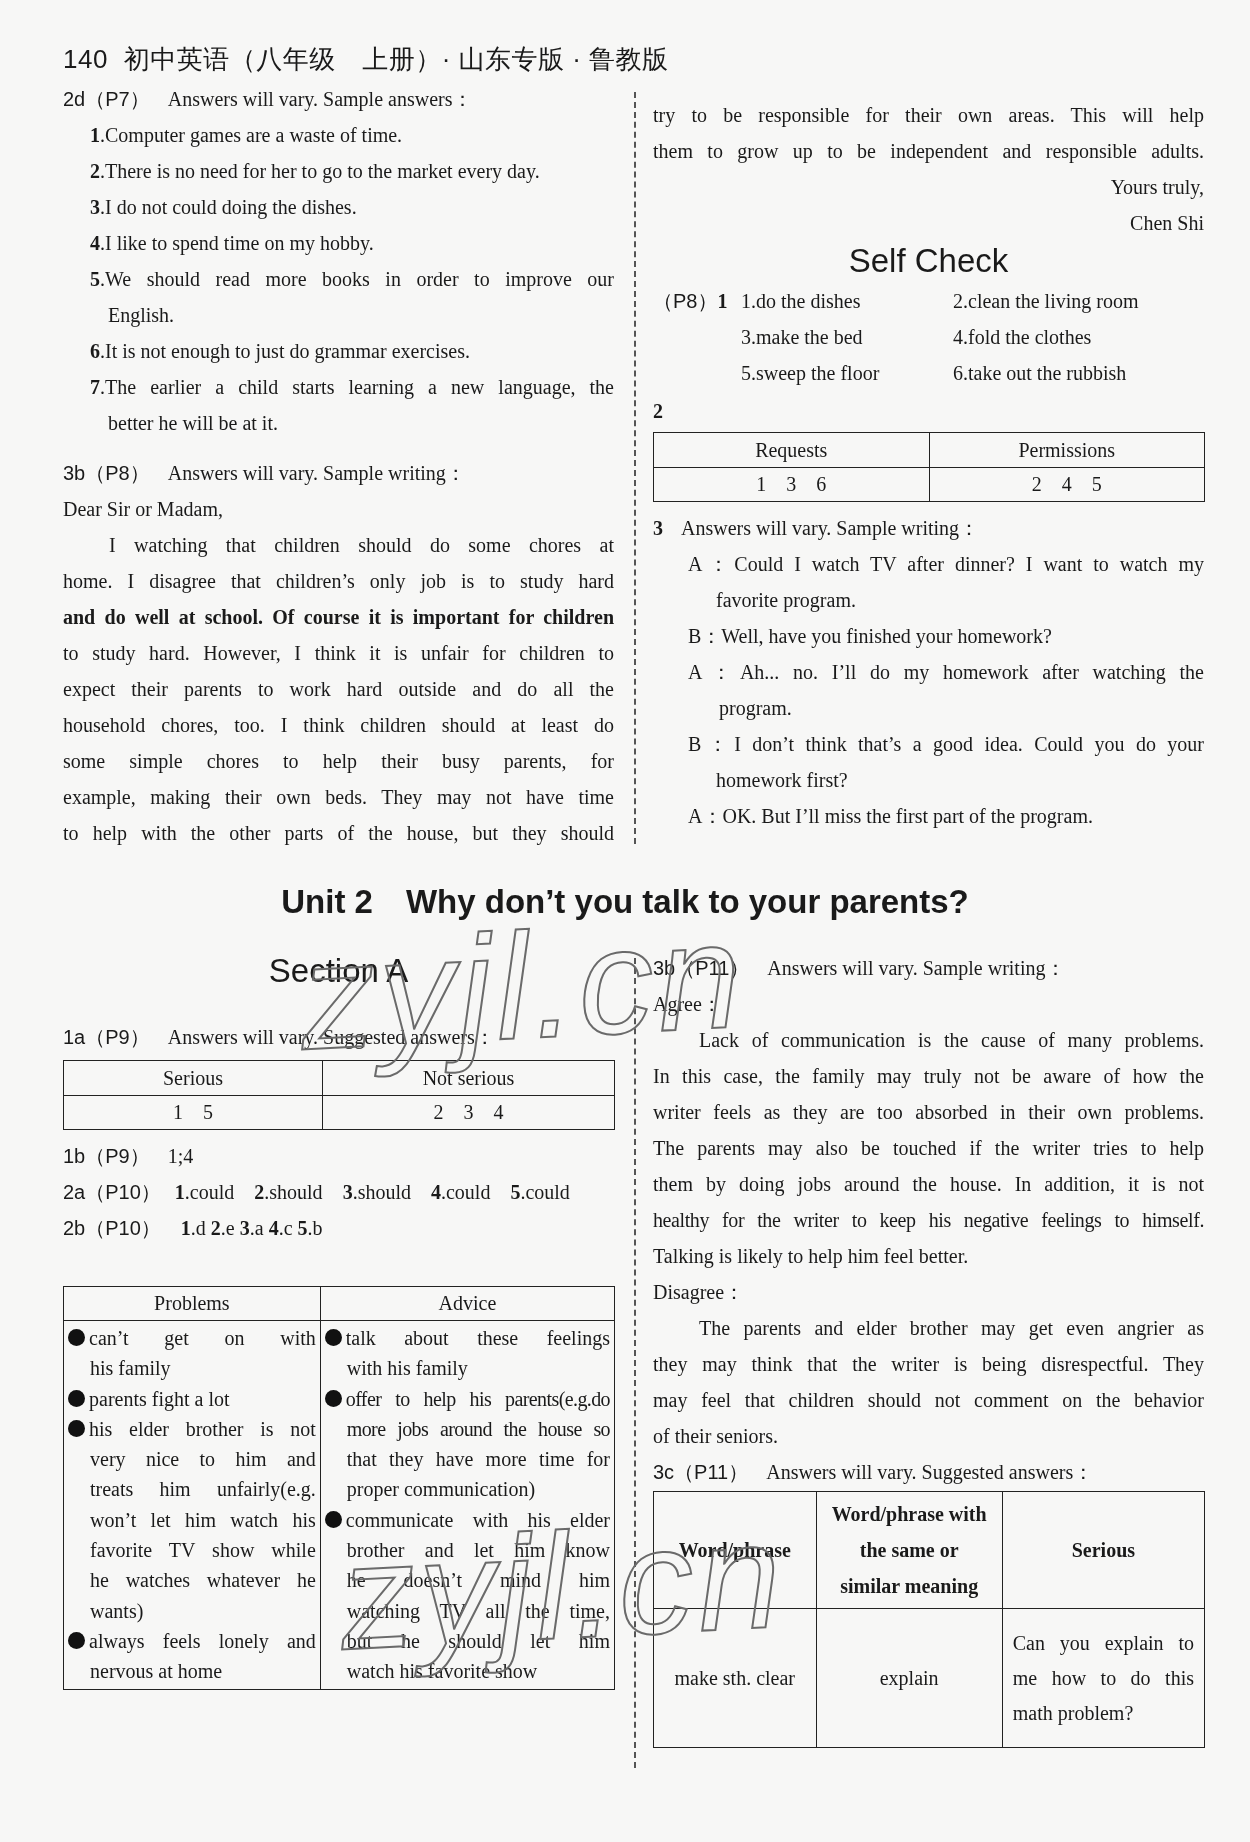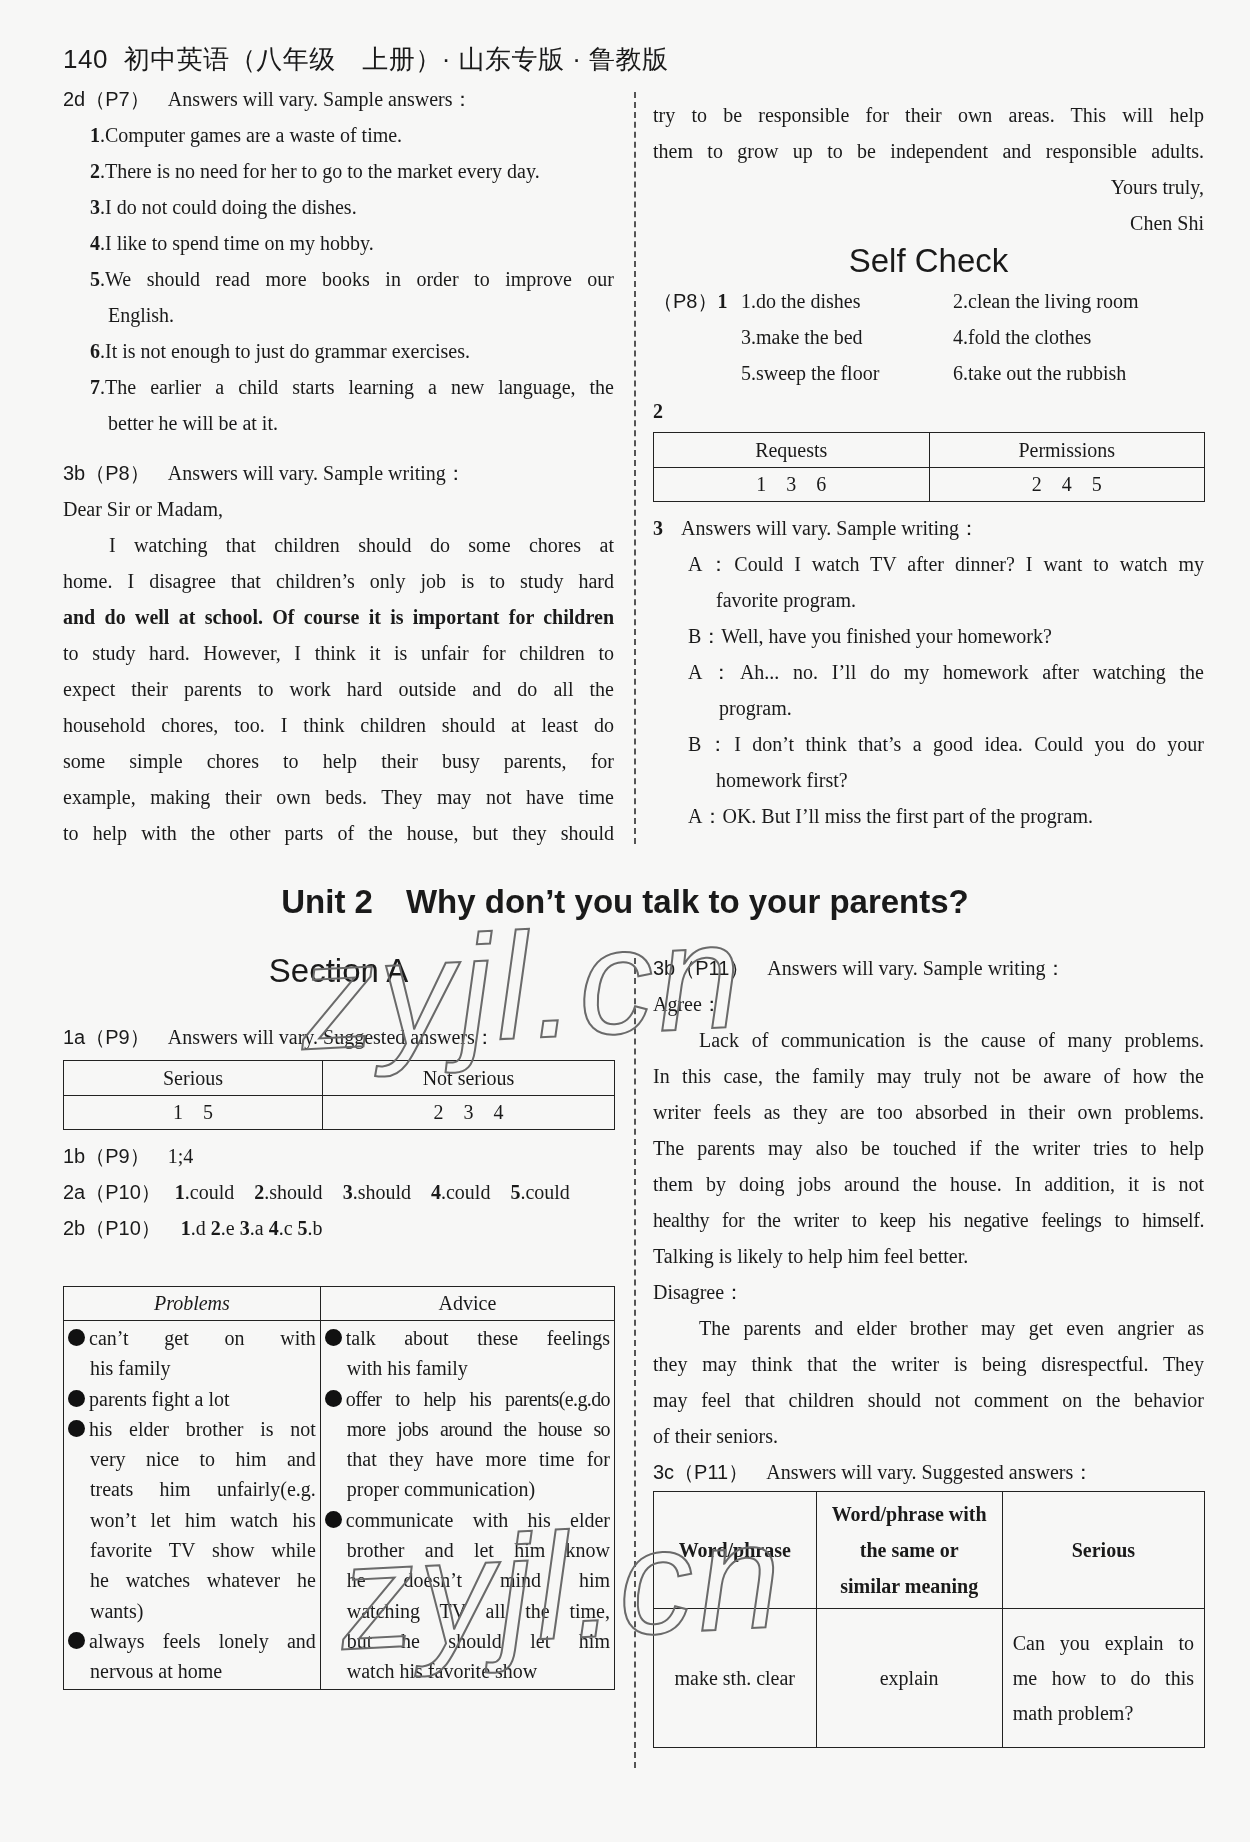--- a/index.html
+++ b/index.html
@@ -153,21 +153,21 @@
   </div>
 
   <div class="line" style="left:63px;top:1213px;">
     <span class="lbl" style="margin-right:20px;">2b（P10）</span><span style="margin-right:5px;"><span class="num">1</span><span>.d</span></span><span style="margin-right:5px;"><span class="num">2</span><span>.e</span></span><span style="margin-right:5px;"><span class="num">3</span><span>.a</span></span><span style="margin-right:5px;"><span class="num">4</span><span>.c</span></span><span><span class="num">5</span><span>.b</span></span>
   </div>
 
 
   <table class="grid" style="left:63px;top:1286px;width:552px;">
     <tbody>
         <tr style="height:34px;">
-      <th style="width:46.6%;font-style:italic;">Problems</th>
+      <th style="width:46.6%;">Problems</th>
       <th>Advice</th>
     </tr>
     <tr>
       <td style="vertical-align:top;">
         <div class="cell-lines">
           <div class="l j"><span class="bullet"></span><span>can’t　get　on　with</span></div>
           <div class="l ind">his family</div>
           <div class="l"><span class="bullet"></span><span>parents fight a lot</span></div>
           <div class="l j"><span class="bullet"></span><span>his elder brother is not</span></div>
           <div class="l j ind">very nice to him and</div>

